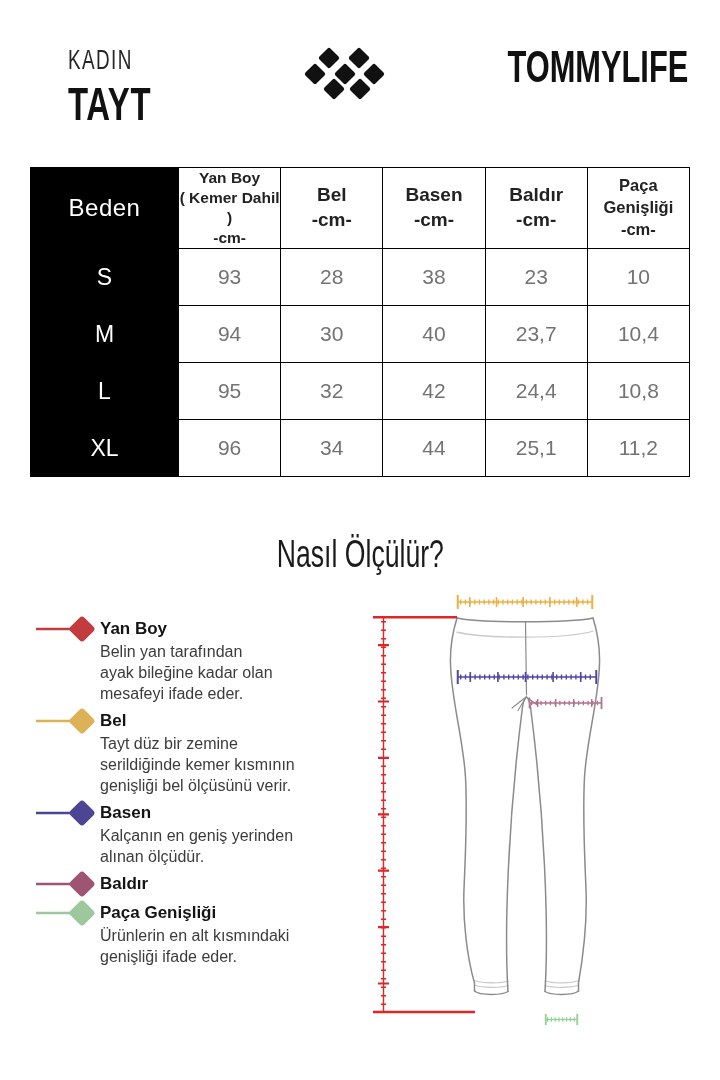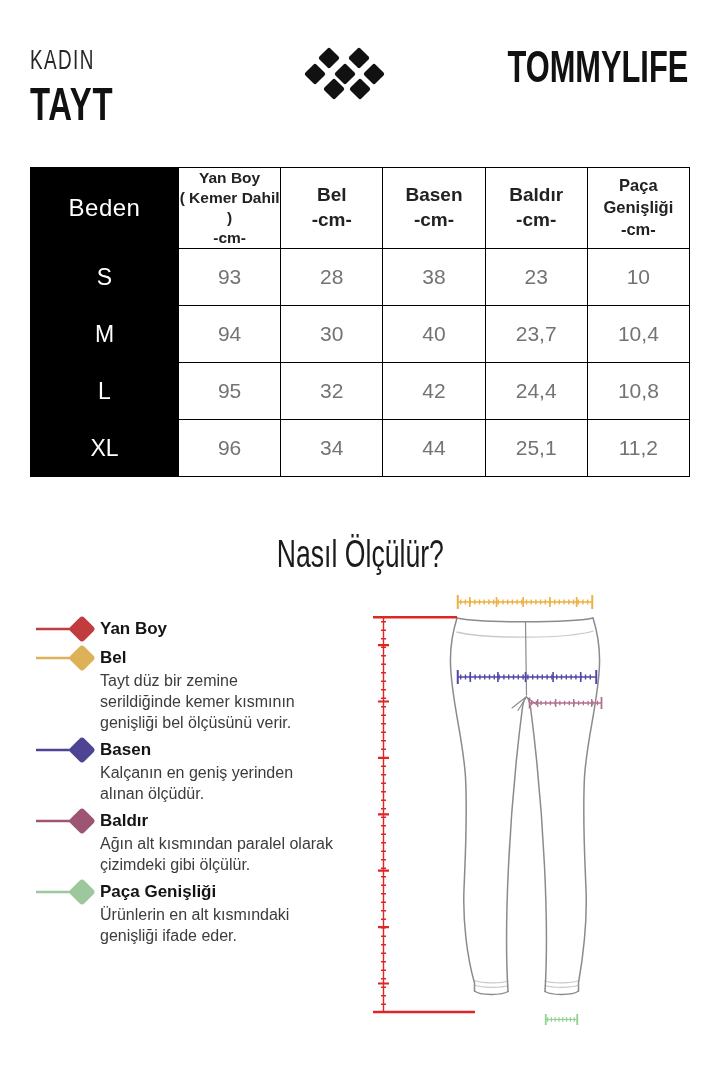--- a/index.html
+++ b/index.html
@@ -4,21 +4,21 @@
 <style>
   * { box-sizing: border-box; margin: 0; padding: 0; }
   html,body { background:#ffffff; }
   body {
     width: 720px; height: 1080px; margin: 0 auto; overflow: hidden;
     font-family: "Liberation Sans", sans-serif; color: #1c1c1c; position: relative;
   }
   .condensed { transform: scaleX(0.70); display:inline-block; white-space: nowrap; }
 
   
-  .page-header { display:flex; justify-content:space-between; align-items:flex-start; padding:44px 32px 0 30px; }
+  .page-header { display:flex; justify-content:space-between; align-items:flex-start; padding:44px 32px 0 30px;margin-left:38px; }
   .title-block { display:flex; flex-direction:column; }
   .category { font-size:27px; letter-spacing:2px; font-weight:400; color:#262626; line-height:1.25; transform-origin:left center; }
   .product  { font-size:47px; font-weight:700; letter-spacing:1px; color:#111; line-height:1.04; margin-top:2px; transform-origin:left center; }
   .brand-block { display:flex; flex-direction:row; align-items:flex-start; }
   .brand-logo { margin-right:42px; }
   .brand-name { font-size:44px; font-weight:700; color:#111; line-height:1.05; transform-origin:right center; }
 
   
   table.size-table { border-collapse:collapse; width:660px; margin:38px auto 0; table-layout:fixed; }
   .size-table th, .size-table td { border:1.5px solid #000; text-align:center; vertical-align:middle; background:#fff; }
@@ -142,20 +142,25 @@
   <div class="legend-col">
 
     <div class="legend-item">
       <div class="legend-head">
         <svg class="marker" viewBox="0 0 70 34">
           <line x1="6" y1="17" x2="42" y2="17" stroke-width="2.4" stroke="#c23b3f"></line>
           <rect x="42.25" y="7.25" width="19.5" height="19.5" rx="3.5" transform="rotate(45 52 17)" fill="#c23b3f"></rect>
         </svg>
         <span class="legend-name">Yan Boy</span>
       </div>
+      <div class="legend-desc">
+        <div class="dl">Belin yan tarafından</div>
+        <div class="dl">ayak bileğine kadar olan</div>
+        <div class="dl">mesafeyi ifade eder.</div>
+      </div>
     </div>
 
     <div class="legend-item">
       <div class="legend-head">
         <svg class="marker" viewBox="0 0 70 34">
           <line x1="6" y1="17" x2="42" y2="17" stroke-width="2.4" stroke="#ddb158"></line>
           <rect x="42.25" y="7.25" width="19.5" height="19.5" rx="3.5" transform="rotate(45 52 17)" fill="#ddb158"></rect>
         </svg>
         <span class="legend-name">Bel</span>
       </div>
@@ -180,24 +185,20 @@
       </div>
     </div>
 
     <div class="legend-item">
       <div class="legend-head">
         <svg class="marker" viewBox="0 0 70 34">
           <line x1="6" y1="17" x2="42" y2="17" stroke-width="2.4" stroke="#9d5573"></line>
           <rect x="42.25" y="7.25" width="19.5" height="19.5" rx="3.5" transform="rotate(45 52 17)" fill="#9d5573"></rect>
         </svg>
         <span class="legend-name">Baldır</span>
-      </div>
-      <div class="legend-desc">
-        <div class="dl">Ağın alt kısmından paralel olarak</div>
-        <div class="dl">çizimdeki gibi ölçülür.</div>
       </div>
     </div>
 
     <div class="legend-item">
       <div class="legend-head">
         <svg class="marker" viewBox="0 0 70 34">
           <line x1="6" y1="17" x2="42" y2="17" stroke-width="2.4" stroke="#9dc79c"></line>
           <rect x="42.25" y="7.25" width="19.5" height="19.5" rx="3.5" transform="rotate(45 52 17)" fill="#9dc79c"></rect>
         </svg>
         <span class="legend-name">Paça Genişliği</span>

